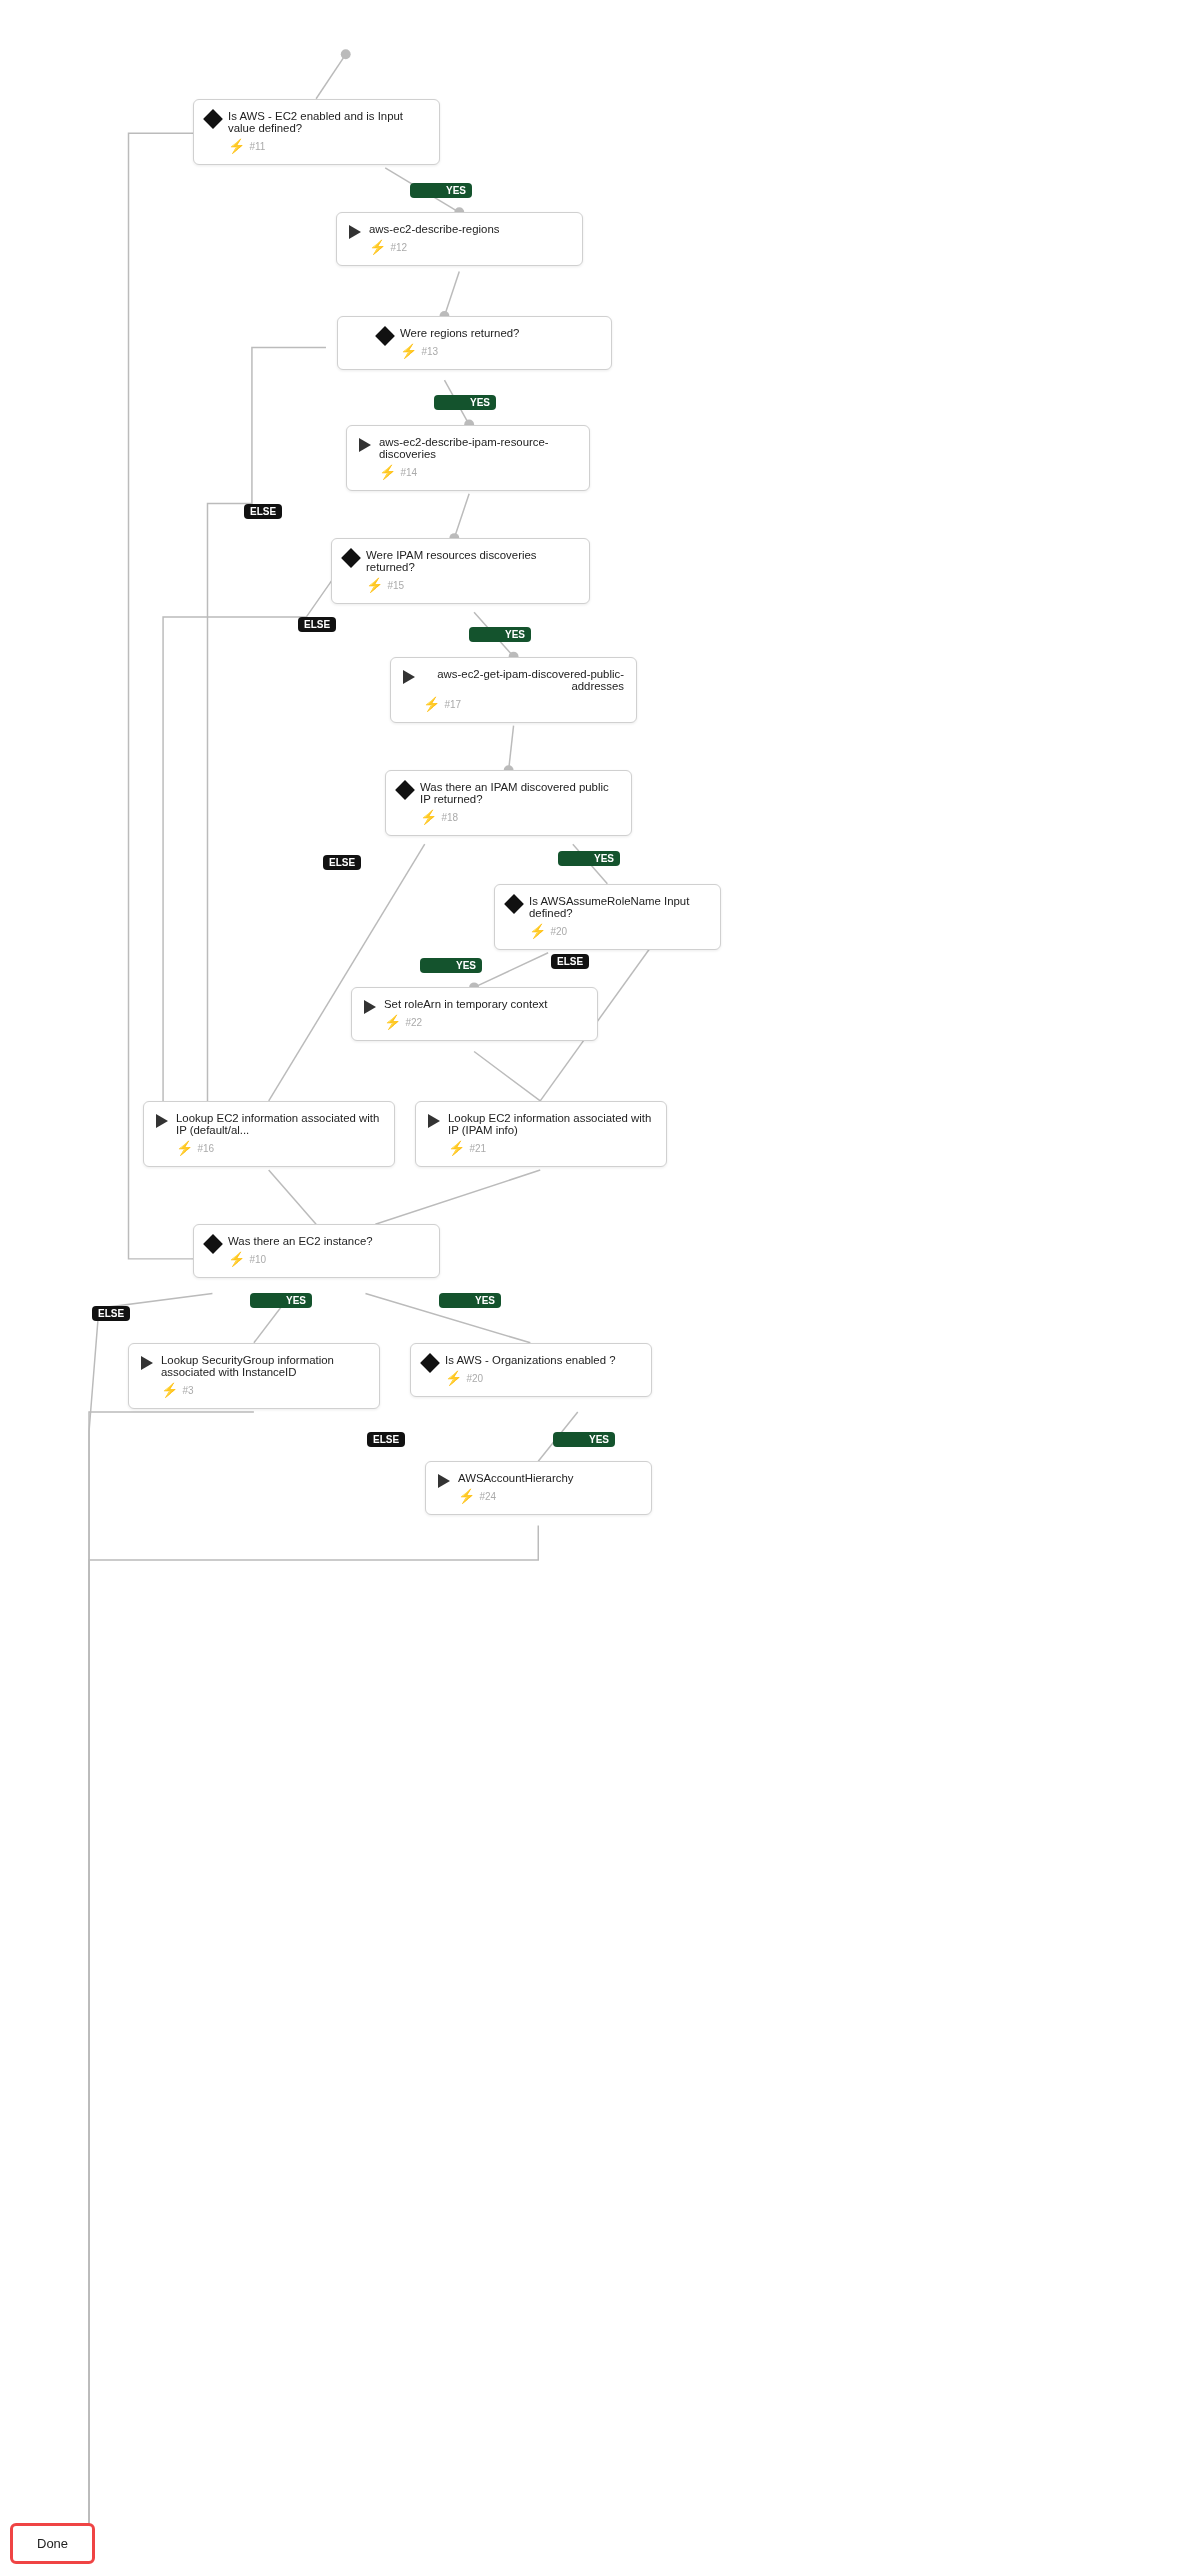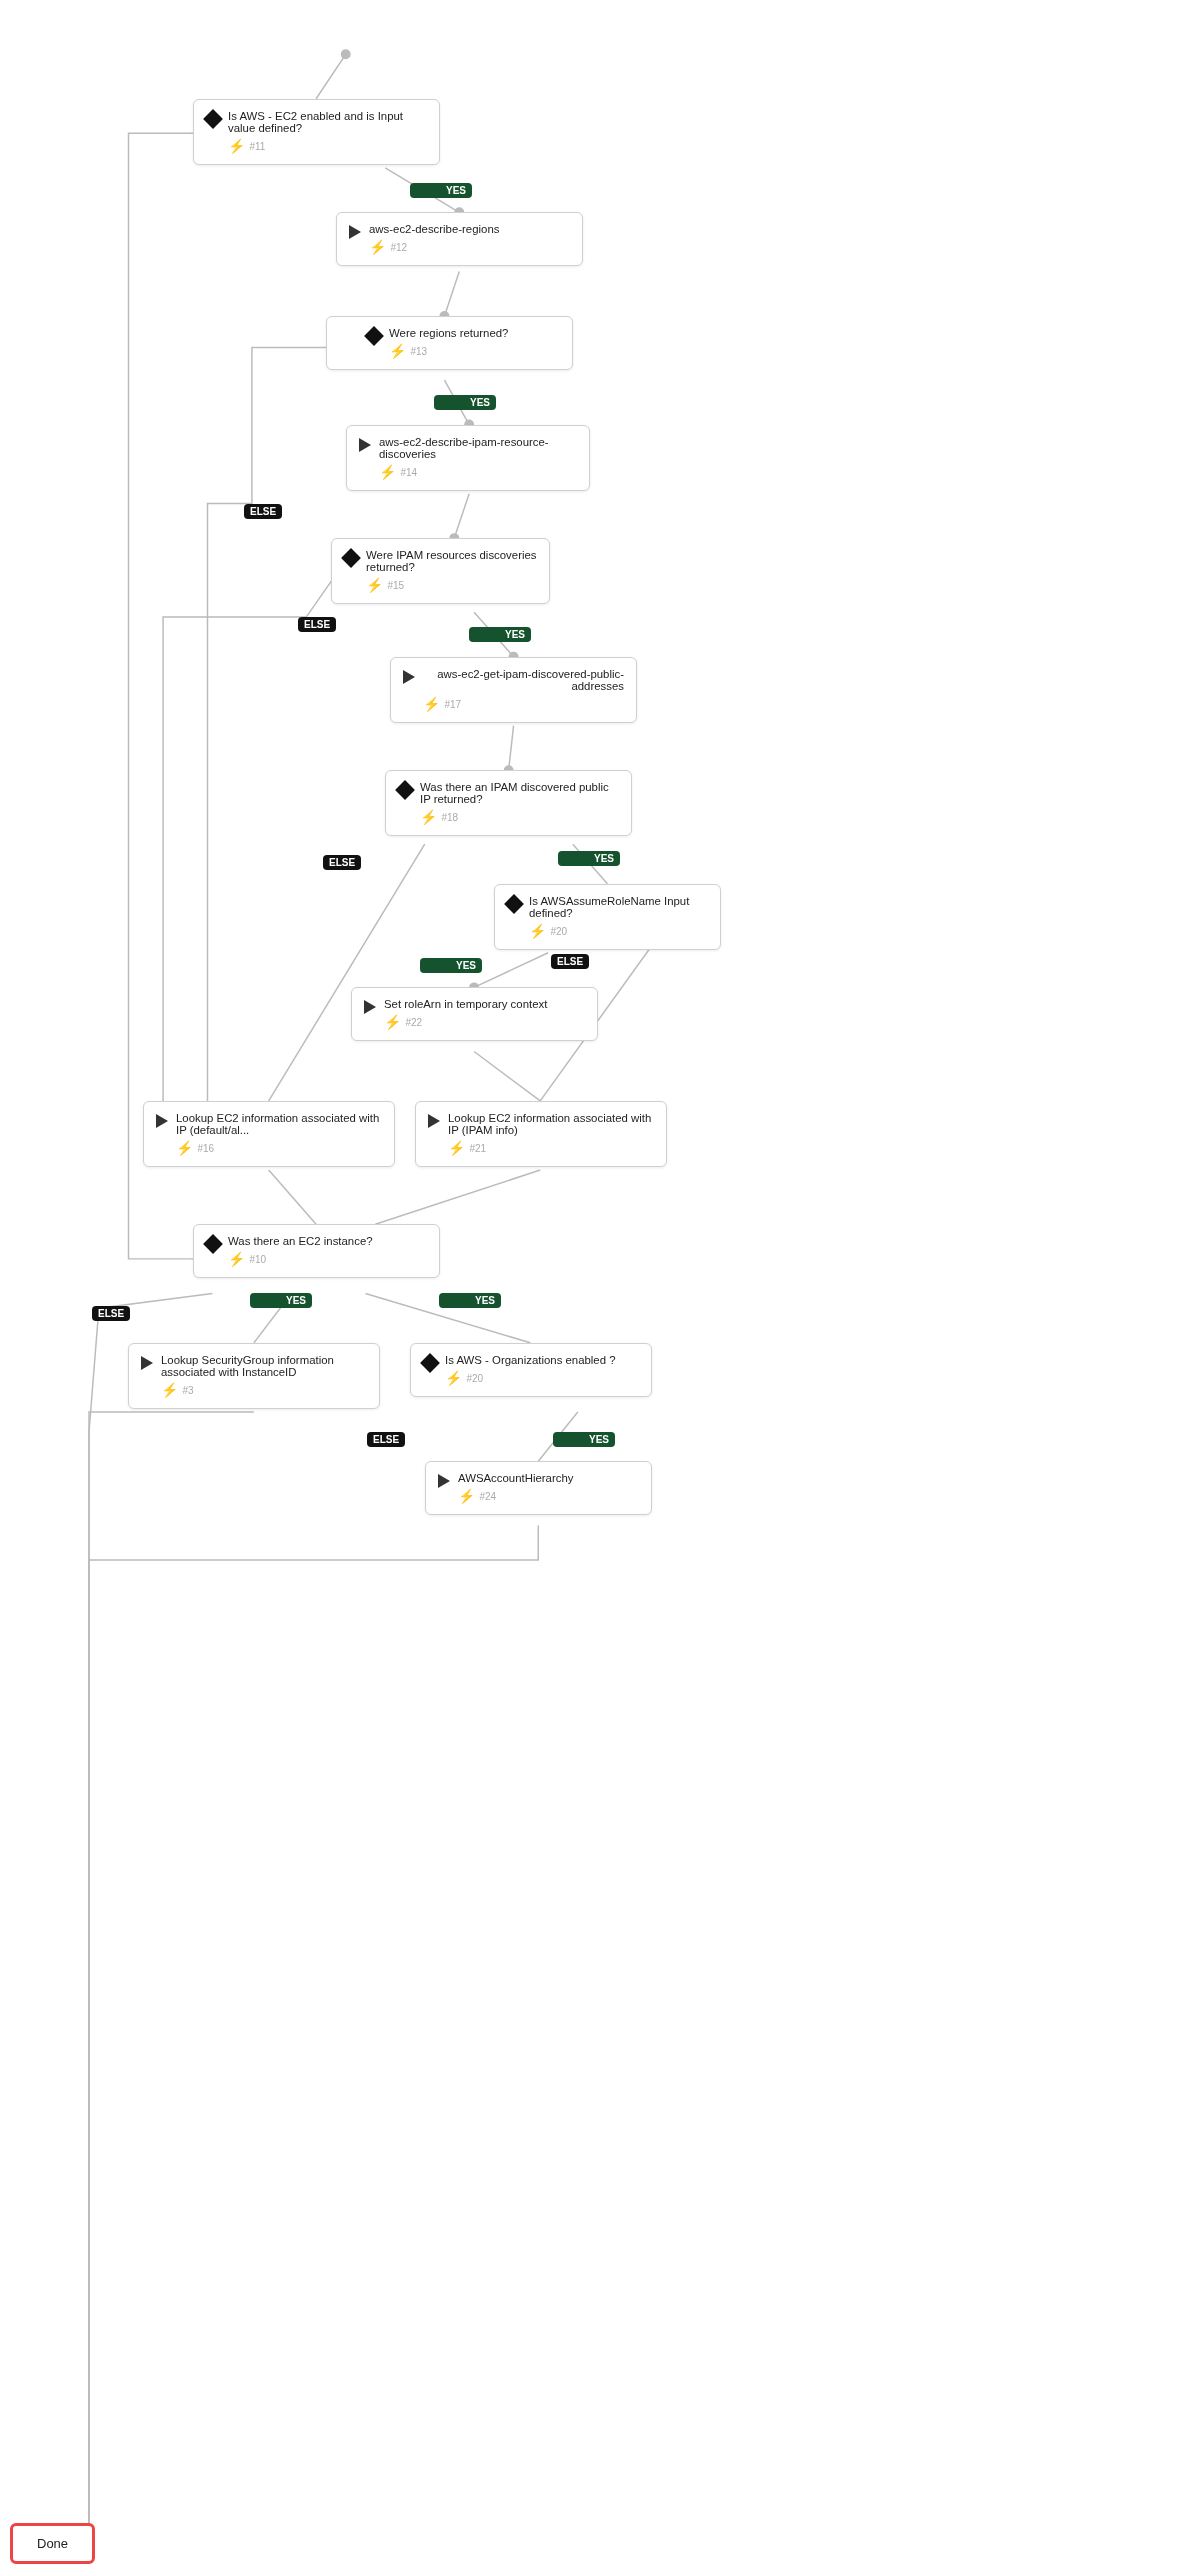--- a/index.html
+++ b/index.html
@@ -214,21 +214,21 @@
       <div>
         <div class="node-title">aws-ec2-describe-regions</div>
         <div class="node-meta">
           <span class="node-lightning">⚡</span>
           <span class="node-number">#12</span>
         </div>
       </div>
     </div>
   </div>
 
-  <div class="node" style="left:326px; top:316px; width:247px;padding-left:40px;">
+  <div class="node" style="left:337px; top:316px; width:275px;padding-left:40px;">
     <div class="node-header">
       <span class="diamond-icon"></span>
       <div>
         <div class="node-title">Were regions returned?</div>
         <div class="node-meta">
           <span class="node-lightning">⚡</span>
           <span class="node-number">#13</span>
         </div>
       </div>
     </div>
@@ -240,21 +240,21 @@
       <div>
         <div class="node-title">aws-ec2-describe-ipam-resource-discoveries</div>
         <div class="node-meta">
           <span class="node-lightning">⚡</span>
           <span class="node-number">#14</span>
         </div>
       </div>
     </div>
   </div>
 
-  <div class="node" style="left:331px; top:538px; width:219px;">
+  <div class="node" style="left:331px; top:538px; width:259px;">
     <div class="node-header">
       <span class="diamond-icon"></span>
       <div>
         <div class="node-title">Were IPAM resources discoveries returned?</div>
         <div class="node-meta">
           <span class="node-lightning">⚡</span>
           <span class="node-number">#15</span>
         </div>
       </div>
     </div>

